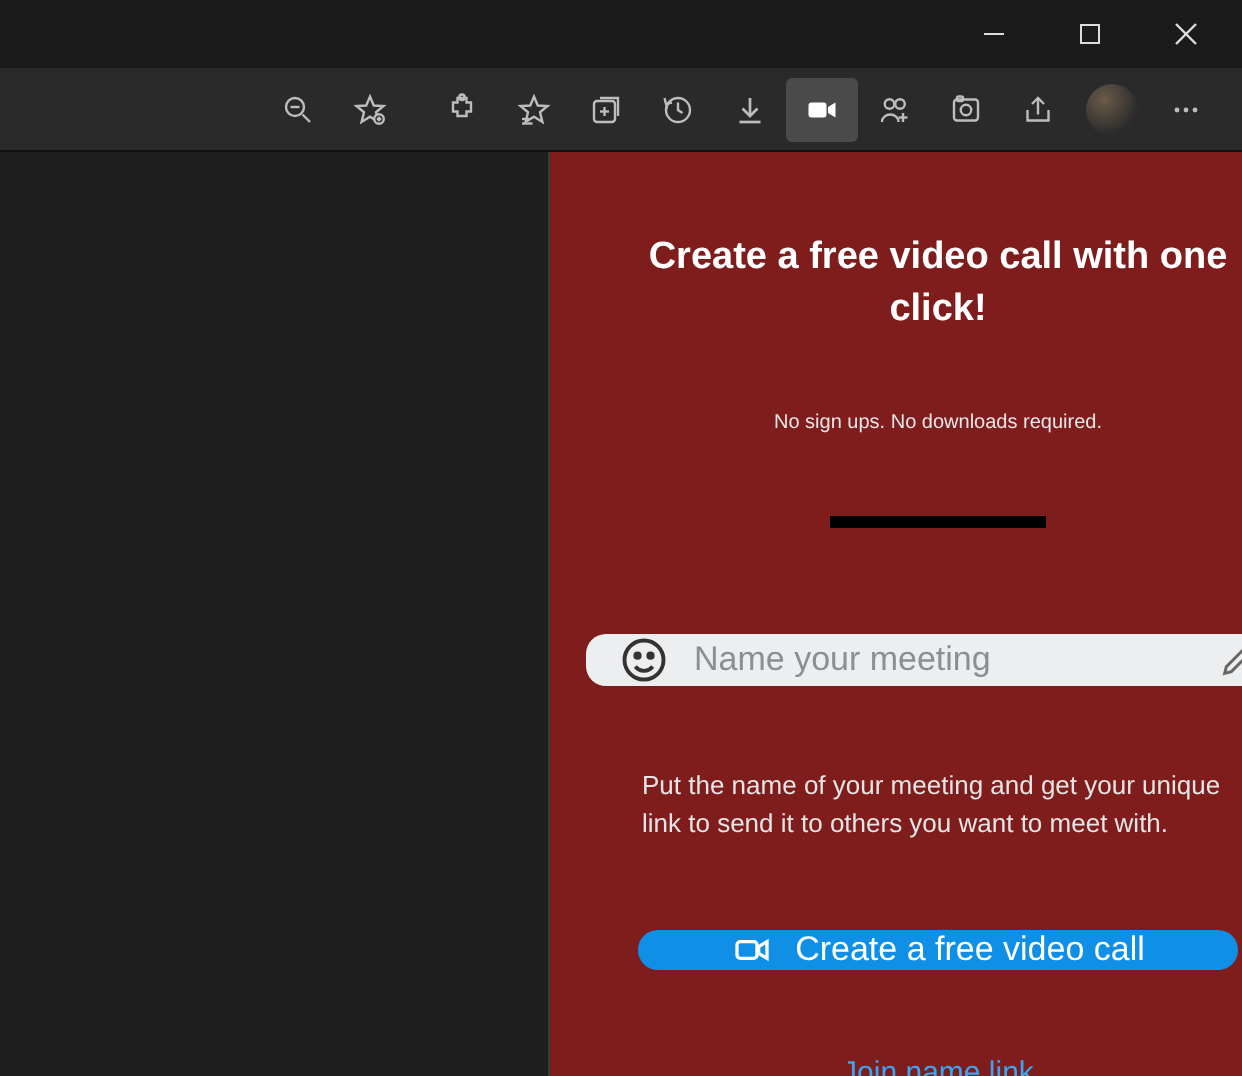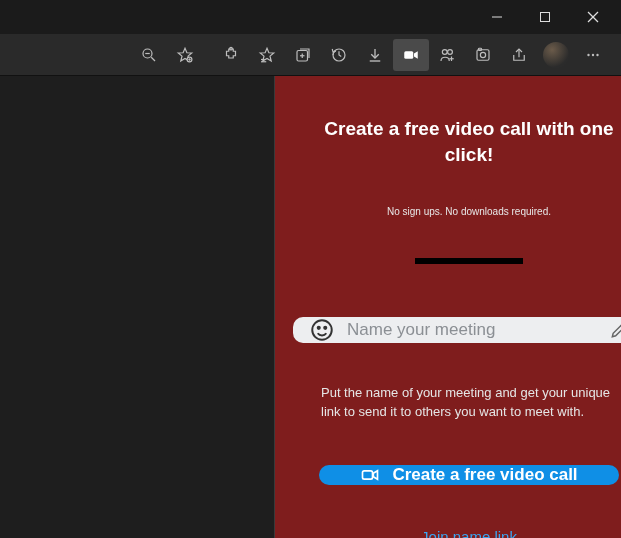--- a/index.html
+++ b/index.html
@@ -153,21 +153,21 @@
 
   .cta {
     margin-top: 18px;
     width: 300px;
     height: 52px;
     background: #0f8fe6;
     border: none;
     border-radius: 26px;
     color: #fff;
     font-size: 17px;
-    font-weight: 700;
+    font-weight: 400;
     display: flex;
     align-items: center;
     justify-content: center;
     gap: 12px;
     cursor: pointer;
   }
   .cta svg { width: 20px; height: 20px; }
 
   .joinlink {
     margin-top: 18px;

